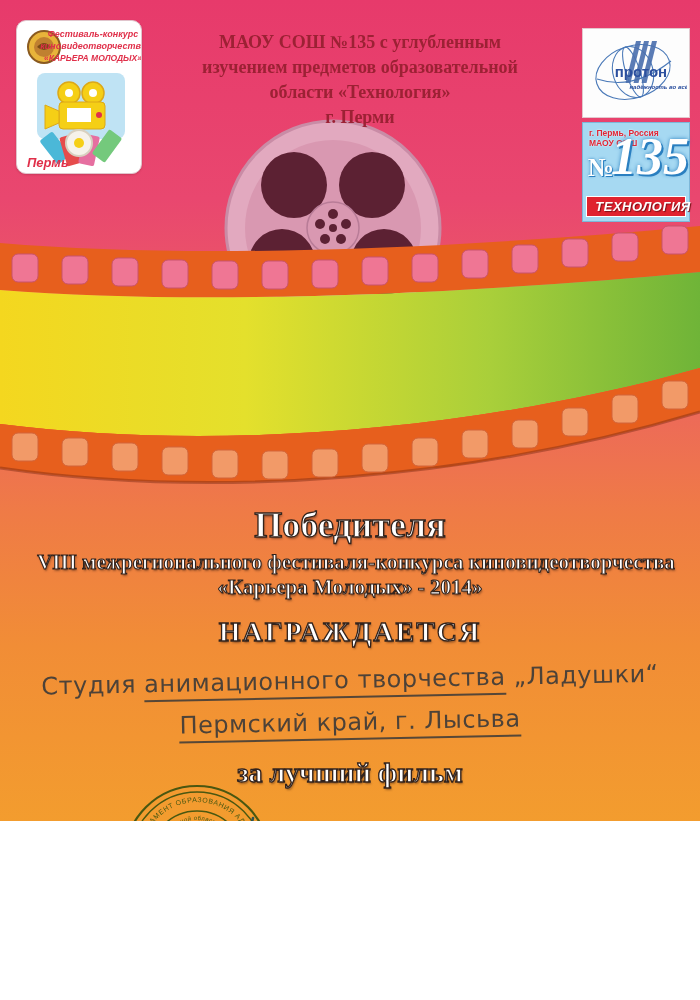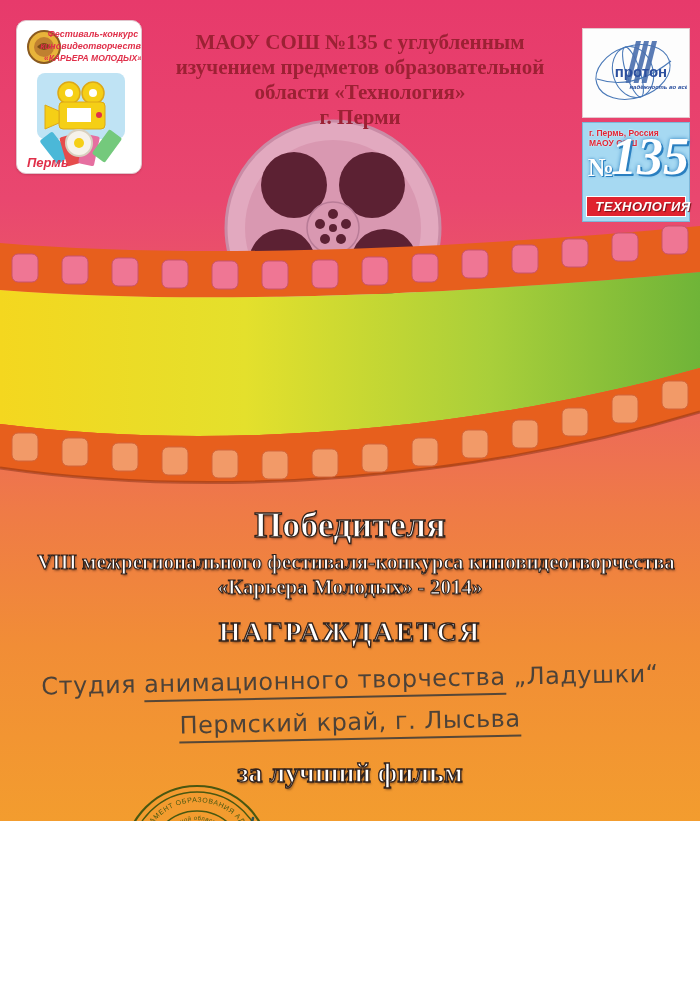--- a/index.html
+++ b/index.html
@@ -5,21 +5,21 @@
   html,body{margin:0;padding:0;}
   .page{position:relative;width:700px;height:828px;overflow:hidden;
     background:linear-gradient(180deg,#e73a6b 0%,#e9476f 24%,#ec6360 45%,#ef7b46 62%,#f18d36 78%,#f39d2e 100%);
     font-family:"Liberation Serif",serif;}
   .abs{position:absolute;}
   svg{display:block;}
   
   .fest-logo{left:16px;top:20px;width:124px;height:152px;background:#fff;border-radius:10px;
     border:1px solid #e0c4cc;box-shadow:0 1px 2px rgba(120,20,40,.25);}
   .school-title{left:130px;top:30px;width:460px;text-align:center;color:#9c2134;
-    font-weight:bold;font-size:21px;line-height:25px;}
+    font-weight:bold;font-size:18px;line-height:25px;}
   .proton-box{left:582px;top:28px;width:106px;height:88px;background:#fdfdfd;border:1px solid #e3c8ce;text-align:right;}
   .badge135{left:582px;top:122px;width:106px;height:98px;background:#a6d9f2;border:1px solid #7db7d8;}
   .badge-region{position:absolute;left:6px;top:5px;color:#e02636;font-family:"Liberation Sans",sans-serif;
     font-weight:bold;font-size:8.5px;line-height:10px;text-shadow:0 0 2px #fff;}
   .badge-no{position:absolute;left:5px;top:30px;color:#fff;font-weight:bold;font-size:26px;
     text-shadow:1px 1px 0 #2a7fc0,0 0 3px #2a7fc0;}
   .badge-num{position:absolute;left:28px;top:4px;color:#fff;font-weight:bold;font-style:italic;font-size:52px;
     text-shadow:2px 2px 0 #2a7fc0,0 0 4px #2a7fc0;}
   .badge-band{position:absolute;left:3px;right:3px;bottom:4px;height:21px;background:#e0232f;
     box-shadow:inset 0 0 0 1px #fff;display:flex;align-items:center;justify-content:center;

